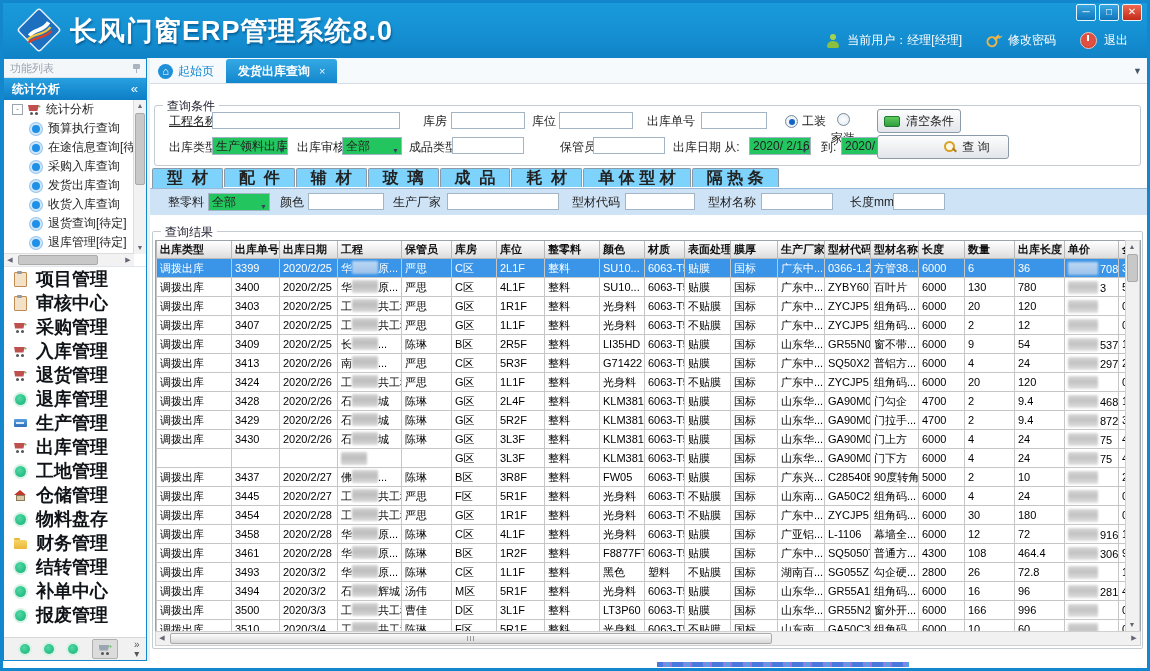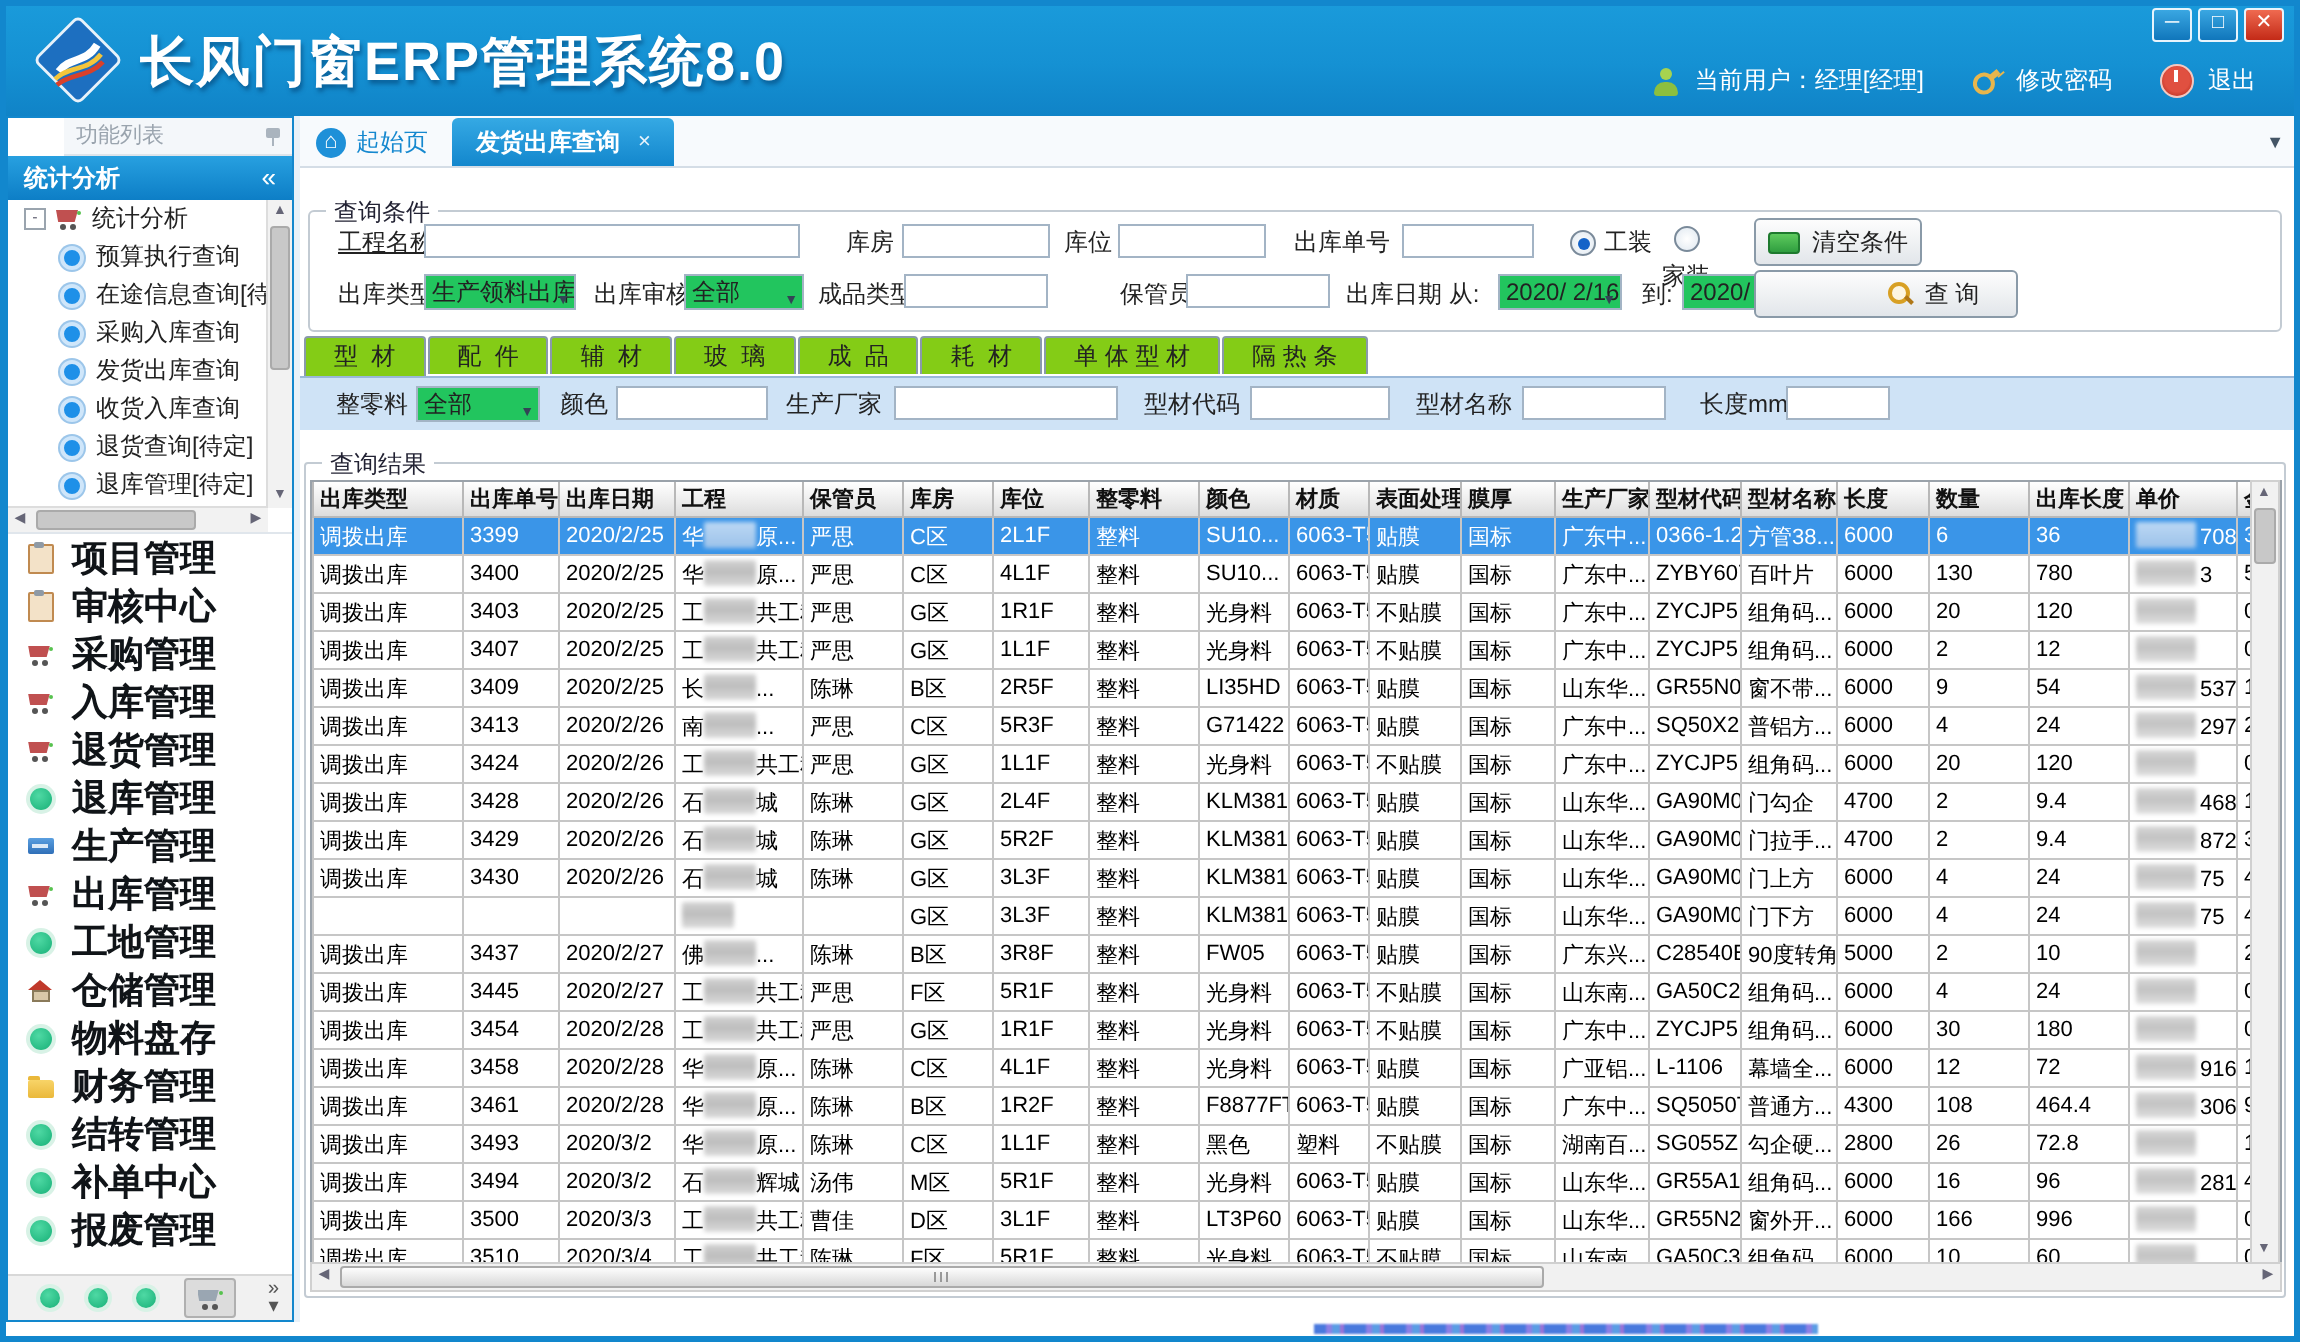--- a/index.html
+++ b/index.html
@@ -23,21 +23,21 @@
   .key-icon{width:15px;height:15px;position:relative;transform:rotate(-40deg);}
   .key-icon::before{content:"";position:absolute;left:0;top:2px;width:7px;height:7px;border:2.5px solid #e8b64c;border-radius:50%;}
   .key-icon::after{content:"";position:absolute;left:9px;top:6px;width:6px;height:3px;background:#e8b64c;box-shadow:3px 2px 0 -1px #e8b64c;}
   .power-icon{width:15px;height:15px;border-radius:50%;background:radial-gradient(circle at 50% 45%,#e05040 55%,#a92414 100%);border:1px solid #f4c8c0;position:relative;}
   .power-icon::after{content:"";position:absolute;left:6px;top:2px;width:2px;height:6px;background:#fff;}
   .gap8{width:10px;}
   
   .sidebar{position:absolute;left:3px;top:58px;width:144px;bottom:10px;background:#fff;
            border:1px solid #1287cd;box-sizing:border-box;overflow:hidden;}
   .paneltitle{height:18px;background:#f4f7fa;border-bottom:1px solid #dde4ea;color:#9aa4ae;
-              font-size:11px;line-height:18px;padding:0 6px;display:flex;justify-content:space-between;align-items:center;margin-left:28px;}
+              font-size:11px;line-height:18px;padding:0 6px;display:flex;justify-content:space-between;align-items:center;}
   .pin-icon{width:7px;height:9px;position:relative;}
   .pin-icon::before{content:"";position:absolute;left:0;top:0;width:7px;height:5px;background:#aab4be;border-radius:1px;}
   .pin-icon::after{content:"";position:absolute;left:3px;top:5px;width:1px;height:4px;background:#aab4be;}
   .sechead{height:22px;background:linear-gradient(180deg,#27a0e0,#0d7ec6);color:#fff;font-weight:bold;
            font-size:12px;line-height:22px;padding:0 8px;display:flex;justify-content:space-between;align-items:center;}
   .sechead .chev{font-size:13px;font-weight:normal;}
   .treewrap{position:relative;height:166px;border-bottom:1px solid #e0e6ec;overflow:hidden;}
   .tree-root{display:flex;align-items:center;gap:5px;height:19px;padding-left:8px;font-size:12px;color:#222;}
   .expander{width:9px;height:9px;border:1px solid #9aa4ae;background:#fff;font-size:8px;line-height:7px;text-align:center;color:#667;}
   .tree-item{display:flex;align-items:center;gap:6px;height:19px;padding-left:26px;font-size:12px;color:#222;white-space:nowrap;}
@@ -88,21 +88,21 @@
   .rdot{width:11px;height:11px;border-radius:50%;border:1px solid #7a8a9a;background:radial-gradient(#fff,#dfe8f0);position:relative;}
   .rdot.on::after{content:"";position:absolute;left:2.5px;top:2.5px;width:6px;height:6px;border-radius:50%;background:#1463c8;}
   .btn{position:absolute;height:22px;border:1px solid #8a9aa8;border-radius:3px;background:linear-gradient(180deg,#fdfdfd,#e2e6ea);
        display:flex;align-items:center;justify-content:center;gap:6px;font-size:12px;color:#222;}
   .clear-ic{width:14px;height:9px;background:linear-gradient(#5ecb5e,#2f9e3f);border:1px solid #1e7a2e;border-radius:2px;}
   .mag-ic{width:12px;height:12px;position:relative;}
   .mag-ic::before{content:"";position:absolute;left:0;top:0;width:7px;height:7px;border:2px solid #d8a024;border-radius:50%;background:#fdf6e2;}
   .mag-ic::after{content:"";position:absolute;left:8px;top:8px;width:5px;height:2px;background:#b07818;transform:rotate(45deg);}
   .mtabs{position:absolute;left:2px;top:110px;height:20px;white-space:nowrap;}
   .mtab{display:inline-block;height:18px;line-height:18px;padding:0 14px;margin-right:1px;border:1px solid #8a9aaa;border-bottom:none;
-        background:#84cc16;font-size:12px;font-weight:normal;white-space:pre;border-radius:2px 2px 0 0;}
+        background:#7dd3fc;font-size:16px;font-weight:bold;white-space:pre;border-radius:2px 2px 0 0;}
   .mtab.active{height:20px;position:relative;top:0px;box-shadow:0 -1px 0 #fff inset;}
   .filterrow{position:absolute;left:0;right:0;top:130px;height:26px;background:#cfe3f6;border-top:1px solid #9ab8d8;}
   .filterrow .lb{top:4px;}
   .filterrow .tbox,.filterrow .combo{top:4px;}
   .rbox{position:absolute;left:2px;right:4px;top:173px;bottom:12px;border:1px solid #c3cbd3;border-radius:2px;}
   
   .tablewrap{position:absolute;left:2px;top:8px;width:984px;bottom:16px;overflow:hidden;border:1px solid #9aa2aa;background:#fff;}
   table{border-collapse:collapse;table-layout:fixed;width:984px;font-size:11px;}
   th{background:linear-gradient(180deg,#ffffff,#ebebeb 60%,#dcdcdc);border:1px solid #b8b8b8;border-top:none;
      font-weight:bold;color:#111;height:17px;padding:0 3px;text-align:left;white-space:nowrap;overflow:hidden;font-size:11px;}

